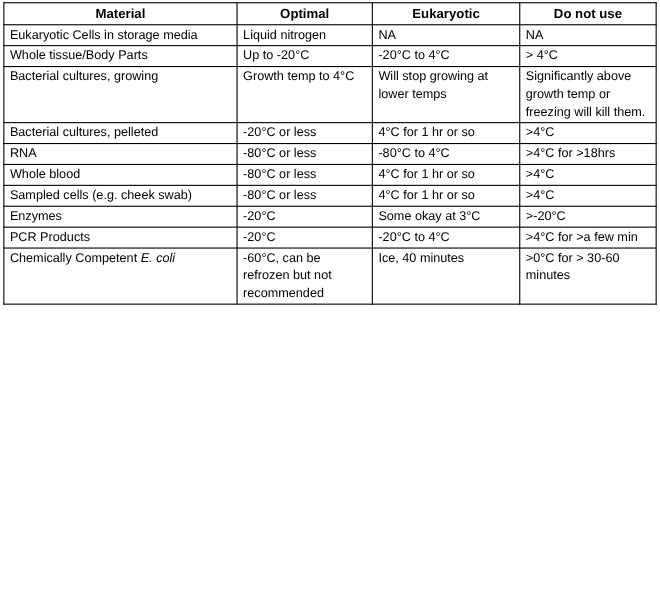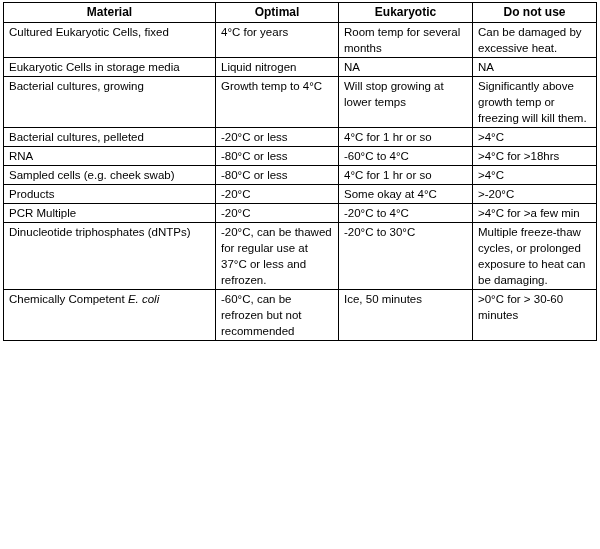--- a/index.html
+++ b/index.html
@@ -64,87 +64,87 @@
         <th>Material</th>
         <th>Optimal</th>
         <th>Eukaryotic</th>
         <th>Do not use</th>
       </tr>
     </thead>
     <tbody id="table-body">
 
 
 
-  <tr>
-    <td>Cultured Eukaryotic Cells, fixed</td>
-    <td>4°C for years</td>
-    <td>Room temp for several months</td>
-    <td>Can be damaged by excessive heat.</td>
-  </tr>
 
   <tr>
     <td>Eukaryotic Cells in storage media</td>
     <td>Liquid nitrogen</td>
     <td>NA</td>
     <td>NA</td>
   </tr>
 
+  <tr>
+    <td>Whole tissue/Body Parts</td>
+    <td>Up to -20°C</td>
+    <td>-20°C to 4°C</td>
+    <td>&gt; 4°C</td>
+  </tr>
 
   <tr>
     <td>Bacterial cultures, growing</td>
     <td>Growth temp to 4°C</td>
     <td>Will stop growing at lower temps</td>
     <td>Significantly above growth temp or freezing will kill them.</td>
   </tr>
 
   <tr>
     <td>Bacterial cultures, pelleted</td>
     <td>-20°C or less</td>
     <td>4°C for 1 hr or so</td>
     <td>&gt;4°C</td>
   </tr>
 
   <tr>
     <td>RNA</td>
     <td>-80°C or less</td>
-    <td>-60°C to 4°C</td>
+    <td>-80°C to 4°C</td>
     <td>&gt;4°C for &gt;18hrs</td>
   </tr>
 
+  <tr>
+    <td>Whole blood</td>
+    <td>-80°C or less</td>
+    <td>4°C for 1 hr or so</td>
+    <td>&gt;4°C</td>
+  </tr>
 
 
   <tr>
     <td>Sampled cells (e.g. cheek swab)</td>
     <td>-80°C or less</td>
     <td>4°C for 1 hr or so</td>
     <td>&gt;4°C</td>
   </tr>
 
   <tr>
-    <td>Products</td>
+    <td>Enzymes</td>
     <td>-20°C</td>
-    <td>Some okay at 4°C</td>
+    <td>Some okay at 3°C</td>
     <td>&gt;-20°C</td>
   </tr>
 
   <tr>
-    <td>PCR Multiple</td>
+    <td>PCR Products</td>
     <td>-20°C</td>
     <td>-20°C to 4°C</td>
     <td>&gt;4°C for &gt;a few min</td>
   </tr>
 
-  <tr>
-    <td>Dinucleotide triphosphates (dNTPs)</td>
-    <td>-20°C, can be thawed for regular use at 37°C or less and refrozen.</td>
-    <td>-20°C to 30°C</td>
-    <td>Multiple freeze-thaw cycles, or prolonged exposure to heat can be damaging.</td>
-  </tr>
 
   <tr>
     <td>Chemically Competent <span class="italic">E. coli</span></td>
     <td>-60°C, can be refrozen but not recommended</td>
-    <td>Ice, 50 minutes</td>
+    <td>Ice, 40 minutes</td>
     <td>&gt;0°C for &gt; 30-60 minutes</td>
   </tr>
 </tbody>
   </table>
 </div>
 
 </body></html>

